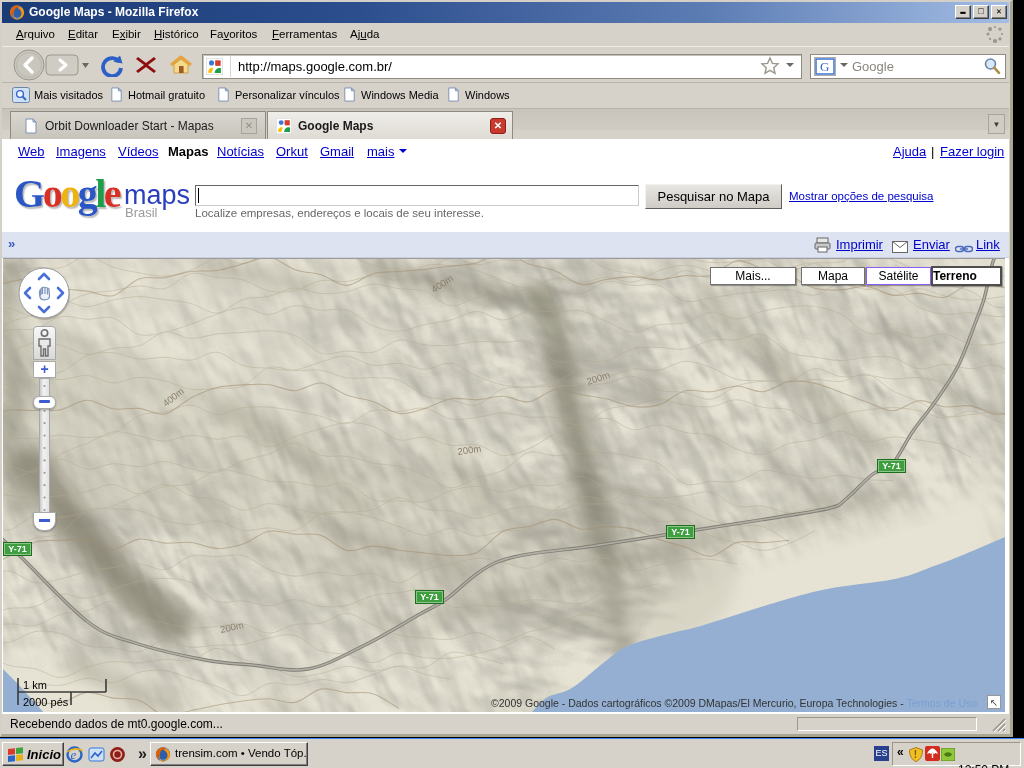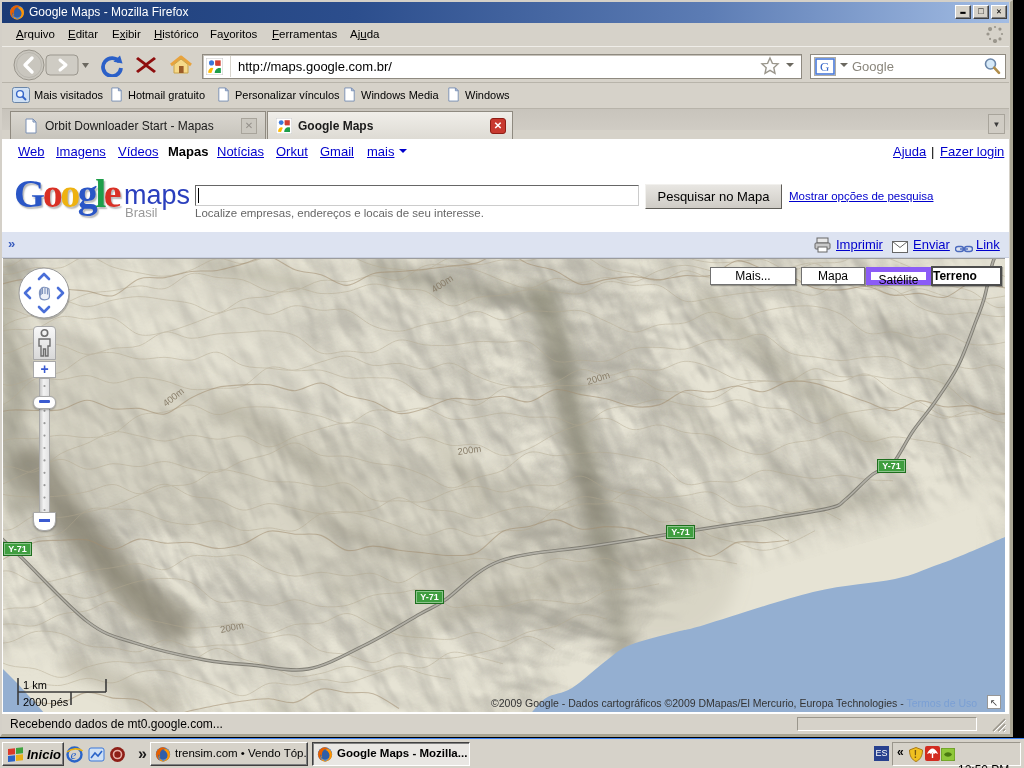--- a/index.html
+++ b/index.html
@@ -1,19 +1,19 @@
 <!DOCTYPE html>
 <html><head><meta charset="utf-8">
 <style>
 *{margin:0;padding:0;box-sizing:border-box}
 html,body{width:1024px;height:768px;overflow:hidden}
 body{background:#000;font-family:"Liberation Sans",sans-serif;position:relative}
 .abs{position:absolute}
 #win{left:0;top:0;width:1013px;height:737px;background:#d6d2c9;border-left:2px solid #d4d0c8;border-top:2px solid #d4d0c8;border-right:3px solid #a9a593;border-bottom:3px solid #a9a593}
-#title{left:2px;top:2px;width:1007px;height:30px;background:linear-gradient(90deg,#1b3b76 0%,#2c4e8d 35%,#5c7cb4 70%,#a3bde4 100%);color:#fff;font-weight:normal;font-size:12px}
+#title{left:2px;top:2px;width:1007px;height:30px;background:linear-gradient(90deg,#1b3b76 0%,#2c4e8d 35%,#5c7cb4 70%,#a3bde4 100%);color:#fff;font-weight:bold;font-size:12px}
 #title .txt{position:absolute;left:27px;top:3px}
 .wbtn{position:absolute;top:3px;width:16px;height:14px;background:#d6d2c9;border:1px solid;border-color:#fff #404040 #404040 #fff;box-shadow:inset -1px -1px 0 #808080;color:#000;font-size:9px;text-align:center;line-height:12px;font-family:"Liberation Mono",monospace}
 #menubar{left:2px;top:23px;width:1007px;height:23px;background:#d6d2c9;font-size:11.5px;color:#000}
 #menubar span.mi{position:absolute;top:5px}
 #menubar u{text-decoration:underline}
 #navbar{left:2px;top:46px;width:1007px;height:36px;background:#d6d2c9;border-top:1px solid #efede8}
 #bmbar{left:2px;top:82px;width:1007px;height:14px;background:#d6d2c9;border-top:1px solid #b8b4aa;font-size:11px}
 #tabbar{left:2px;top:108px;width:1007px;height:22px;background:linear-gradient(#c8c4bc,#d0ccc4);border-top:1px solid #b8b4aa}
 .tab{position:absolute;top:2px;height:29px;border:1px solid #8f8a80;border-bottom:none;font-size:12px;color:#1a1a1a}
 #page{left:2px;top:139px;width:1007px;height:574px;background:#fff}
@@ -337,21 +337,21 @@
 <text transform="translate(455,196) rotate(-8)">200m</text>
 <text transform="translate(218,374) rotate(-12)">200m</text>
 </g>
 </svg>
 <span class="abs" style="left:0px;top:283px;width:29px;height:14px;background:#3f9e3f;border:1px solid #1e6e1e;box-shadow:0 0 0 1px #8cc48c inset;color:#fff;font-size:9px;font-weight:bold;text-align:center;line-height:12px">Y-71</span>
 <span class="abs" style="left:412px;top:331px;width:29px;height:14px;background:#3f9e3f;border:1px solid #1e6e1e;box-shadow:0 0 0 1px #8cc48c inset;color:#fff;font-size:9px;font-weight:bold;text-align:center;line-height:12px">Y-71</span>
 <span class="abs" style="left:663px;top:266px;width:29px;height:14px;background:#3f9e3f;border:1px solid #1e6e1e;box-shadow:0 0 0 1px #8cc48c inset;color:#fff;font-size:9px;font-weight:bold;text-align:center;line-height:12px">Y-71</span>
 <span class="abs" style="left:874px;top:200px;width:29px;height:14px;background:#3f9e3f;border:1px solid #1e6e1e;box-shadow:0 0 0 1px #8cc48c inset;color:#fff;font-size:9px;font-weight:bold;text-align:center;line-height:12px">Y-71</span>
 <span class="abs" style="left:707px;top:8px;width:86px;height:18px;background:#fff;border:1px solid #717171;box-shadow:1px 1px 1px rgba(0,0,0,.3);font-size:12px;text-align:center;line-height:16px">Mais...</span>
 <span class="abs" style="left:798px;top:8px;width:64px;height:18px;background:#fff;border:1px solid #717171;box-shadow:1px 1px 1px rgba(0,0,0,.3);font-size:12px;text-align:center;line-height:16px">Mapa</span>
-<span class="abs" style="left:863px;top:8px;width:65px;height:18px;background:#fff;border:5px solid #8b5cf6;box-shadow:1px 1px 1px rgba(0,0,0,.3);font-size:12px;text-align:center;line-height:16px">Satélite</span>
+<span class="abs" style="left:863px;top:8px;width:65px;height:18px;background:#fff;border:1px solid #8b5cf6;box-shadow:1px 1px 1px rgba(0,0,0,.3);font-size:12px;text-align:center;line-height:16px">Satélite</span>
 <span class="abs" style="left:928px;top:7px;width:71px;height:20px;background:#fff;border:2px solid #4d4d4d;box-shadow:1px 1px 1px rgba(0,0,0,.3);font-size:12px;font-weight:bold;text-align:left;line-height:16px">Terreno</span>
 <span class="abs" style="left:13px;top:6px"><svg width="58" height="58" viewBox="0 0 58 58">
 <circle cx="29" cy="30" r="25" fill="rgba(60,60,60,0.25)"></circle>
 <circle cx="28" cy="28" r="25" fill="#fff" stroke="#9a9a9a" stroke-width="1"></circle>
 <path d="M23,14 L28,9 L33,14" fill="none" stroke="#4a6fd8" stroke-width="2.6" stroke-linecap="round" stroke-linejoin="round"></path>
 <path d="M23,42 L28,47 L33,42" fill="none" stroke="#4a6fd8" stroke-width="2.6" stroke-linecap="round" stroke-linejoin="round"></path>
 <path d="M14,23 L9,28 L14,33" fill="none" stroke="#4a6fd8" stroke-width="2.6" stroke-linecap="round" stroke-linejoin="round"></path>
 <path d="M42,23 L47,28 L42,33" fill="none" stroke="#4a6fd8" stroke-width="2.6" stroke-linecap="round" stroke-linejoin="round"></path>
 <g stroke="#8094bd" stroke-width="1.2" fill="#eef1f8" stroke-linejoin="round">
           <path d="M24,32 C23,28 23.5,25 25,24 L25,30 M26.5,23 L26.5,29 M29,22.5 L29,29 M31.5,23 L31.5,29.5 M25,24 C25.5,22.5 28,21.5 31.5,23 L33,24 L33.5,31 C33.5,33.5 31,34.8 28.5,34.8 C26,34.8 24.5,34 24,32 Z"></path>
@@ -439,30 +439,20 @@
 <span class="tbtn" style="left:150px;width:158px;background:#d6d2c9">
 <span class="abs" style="left:4px;top:3px"><svg width="16" height="16" viewBox="0 0 16 16">
 <circle cx="8" cy="8.3" r="7.1" fill="#2e5ea8"></circle>
 <path d="M8,8.3 m0,-6.9 a6.9,6.9 0 1,0 0.01,0 Z M8,3.1 a5.2,5.2 0 1,1 -0.01,0 Z" fill="#7fb2e8" fill-rule="evenodd" opacity="0.55"></path>
 <path d="M7.8,1.2 C4.5,1.5 1.6,4 1.1,7.5 C0.8,10.5 2.3,13.4 5,14.8 C3.4,13 2.9,10.5 3.6,8.3 C3.9,9 4.4,9.5 5.1,9.8 C4.5,7.5 5.3,5.1 7.2,3.8 C8.5,2.9 9.9,2.7 11.3,3.1 C10.3,1.9 9,1.2 7.8,1.2 Z" fill="#e66000"></path>
 <path d="M11.3,3.1 C12.6,3.6 13.8,4.6 14.4,6 C15.5,8.6 15,11.6 12.9,13.6 C11.5,14.9 9.7,15.5 7.9,15.4 C10.5,14.7 12.3,12.5 12.5,10 C12.6,8.4 12.1,6.9 11,5.7 C10.2,4.8 9.4,4.3 8.2,4.1 C9.2,3.4 10.3,3.1 11.3,3.1 Z" fill="#ff9500"></path>
 <path d="M5,14.8 C6.6,15.6 8.5,15.7 10.2,15 C8.2,15.2 6.3,14.3 5.2,12.7 C4.5,11.7 4.2,10.6 4.3,9.4 C4.6,9.6 4.9,9.7 5.1,9.8 C4.8,11.7 5.5,13.6 5,14.8 Z" fill="#ff9500"></path>
 </svg></span>
 <span class="abs" style="left:24px;top:4px;font-size:11.5px">trensim.com • Vendo Tóp...</span>
 </span>
-<span class="tbtn" style="left:312px;width:158px;background:#e9e7e3;border-color:#404040 #fff #fff #404040;box-shadow:inset 1px 1px 0 #808080">
-<span class="abs" style="left:4px;top:3px"><svg width="16" height="16" viewBox="0 0 16 16">
-<circle cx="8" cy="8.3" r="7.1" fill="#2e5ea8"></circle>
-<path d="M8,8.3 m0,-6.9 a6.9,6.9 0 1,0 0.01,0 Z M8,3.1 a5.2,5.2 0 1,1 -0.01,0 Z" fill="#7fb2e8" fill-rule="evenodd" opacity="0.55"></path>
-<path d="M7.8,1.2 C4.5,1.5 1.6,4 1.1,7.5 C0.8,10.5 2.3,13.4 5,14.8 C3.4,13 2.9,10.5 3.6,8.3 C3.9,9 4.4,9.5 5.1,9.8 C4.5,7.5 5.3,5.1 7.2,3.8 C8.5,2.9 9.9,2.7 11.3,3.1 C10.3,1.9 9,1.2 7.8,1.2 Z" fill="#e66000"></path>
-<path d="M11.3,3.1 C12.6,3.6 13.8,4.6 14.4,6 C15.5,8.6 15,11.6 12.9,13.6 C11.5,14.9 9.7,15.5 7.9,15.4 C10.5,14.7 12.3,12.5 12.5,10 C12.6,8.4 12.1,6.9 11,5.7 C10.2,4.8 9.4,4.3 8.2,4.1 C9.2,3.4 10.3,3.1 11.3,3.1 Z" fill="#ff9500"></path>
-<path d="M5,14.8 C6.6,15.6 8.5,15.7 10.2,15 C8.2,15.2 6.3,14.3 5.2,12.7 C4.5,11.7 4.2,10.6 4.3,9.4 C4.6,9.6 4.9,9.7 5.1,9.8 C4.8,11.7 5.5,13.6 5,14.8 Z" fill="#ff9500"></path>
-</svg></span>
-<span class="abs" style="left:24px;top:4px;font-size:11.5px;font-weight:bold">Google Maps - Mozilla...</span>
-</span>
 <span class="abs" style="left:874px;top:7px;width:15px;height:15px;background:#28408e;color:#fff;font-size:9px;font-weight:normal;text-align:center;line-height:15px">ES</span>
 <span class="abs" style="left:892px;top:3px;width:129px;height:24px;border:1px solid;border-color:#9a968c #fff #fff #9a968c"></span>
 <span class="abs" style="left:897px;top:6px;font-weight:bold;font-size:12px">«</span>
 <span class="abs" style="left:909px;top:8px"><svg width="14" height="15" viewBox="0 0 14 15">
         <path d="M7,0.5 L13.5,3 C13.5,9 11,13 7,14.5 C3,13 0.5,9 0.5,3 Z" fill="#f0c020" stroke="#a87818" stroke-width="1"></path>
         <text x="4.8" y="11" font-size="10" font-weight="bold" fill="#7a5a10">!</text>
       </svg></span>
 <span class="abs" style="left:925px;top:7px"><svg width="15" height="15" viewBox="0 0 15 15">
         <rect width="15" height="15" rx="2" fill="#d22b1f"></rect>
         <path d="M2,8 C3,4.5 6,2.5 7.5,2.5 C9,2.5 12,4.5 13,8 L10.5,7 L9,8 L7.5,6.5 L6,8 L4.5,7 Z" fill="#fff"></path>

